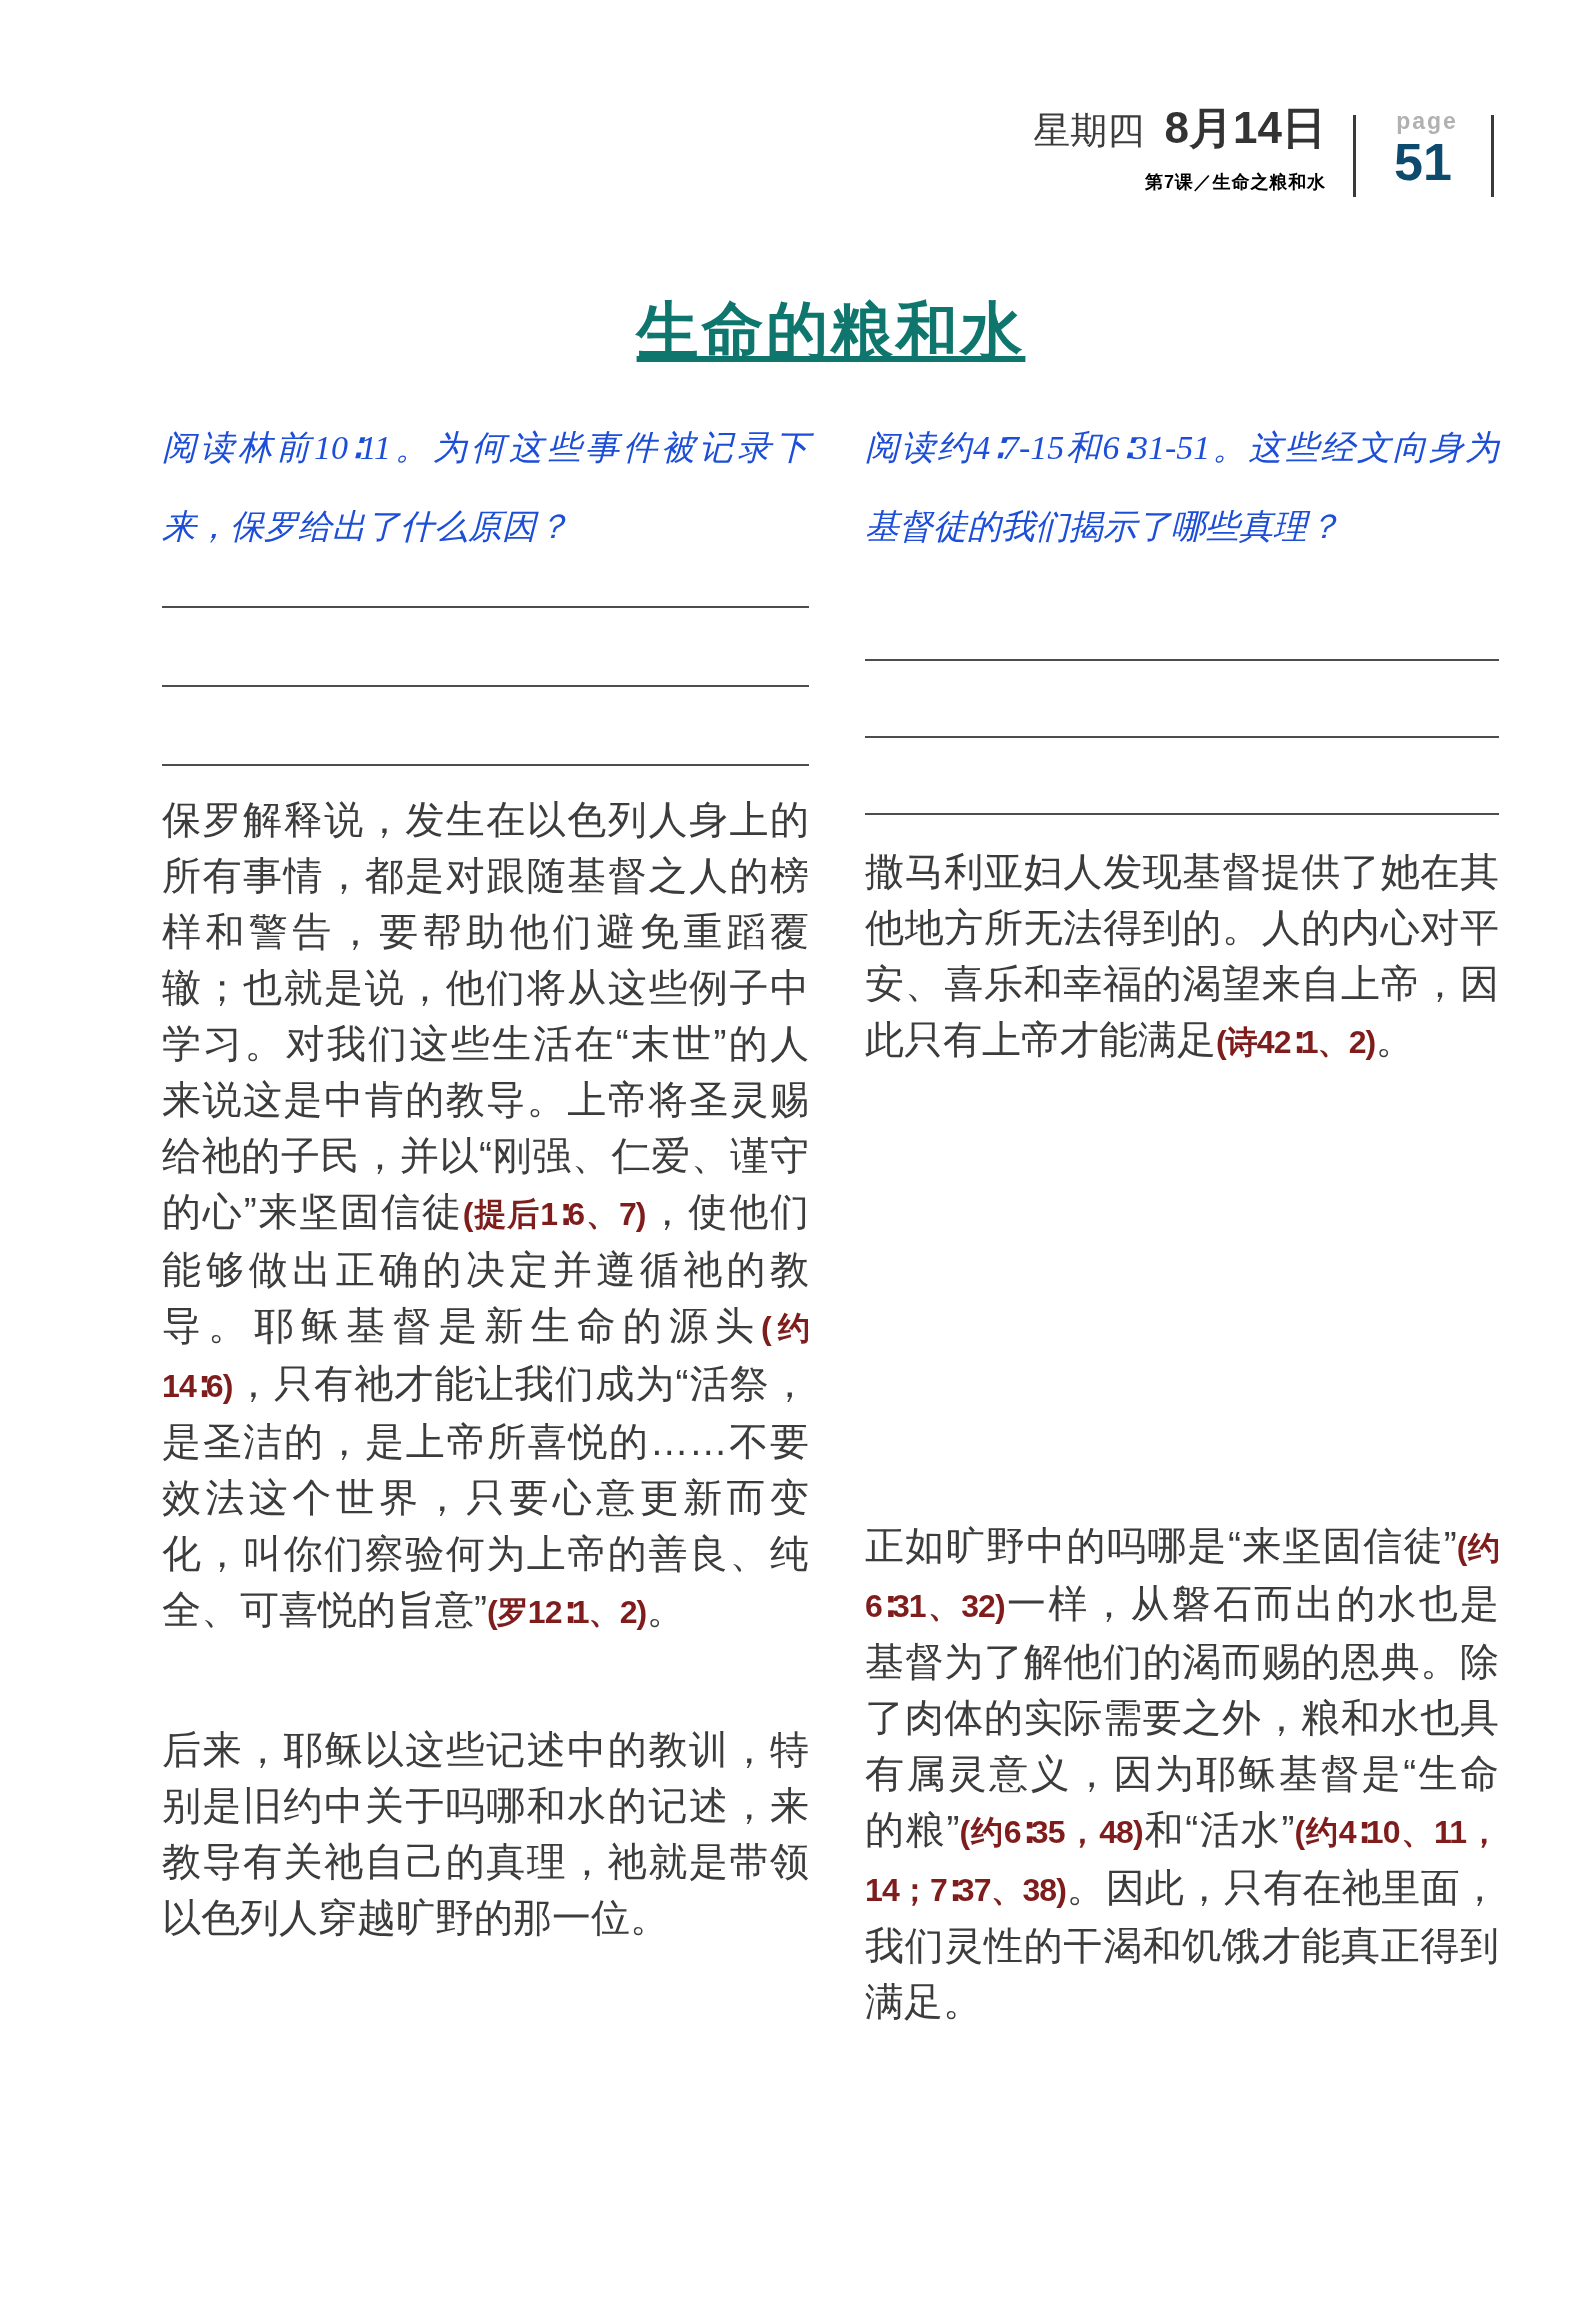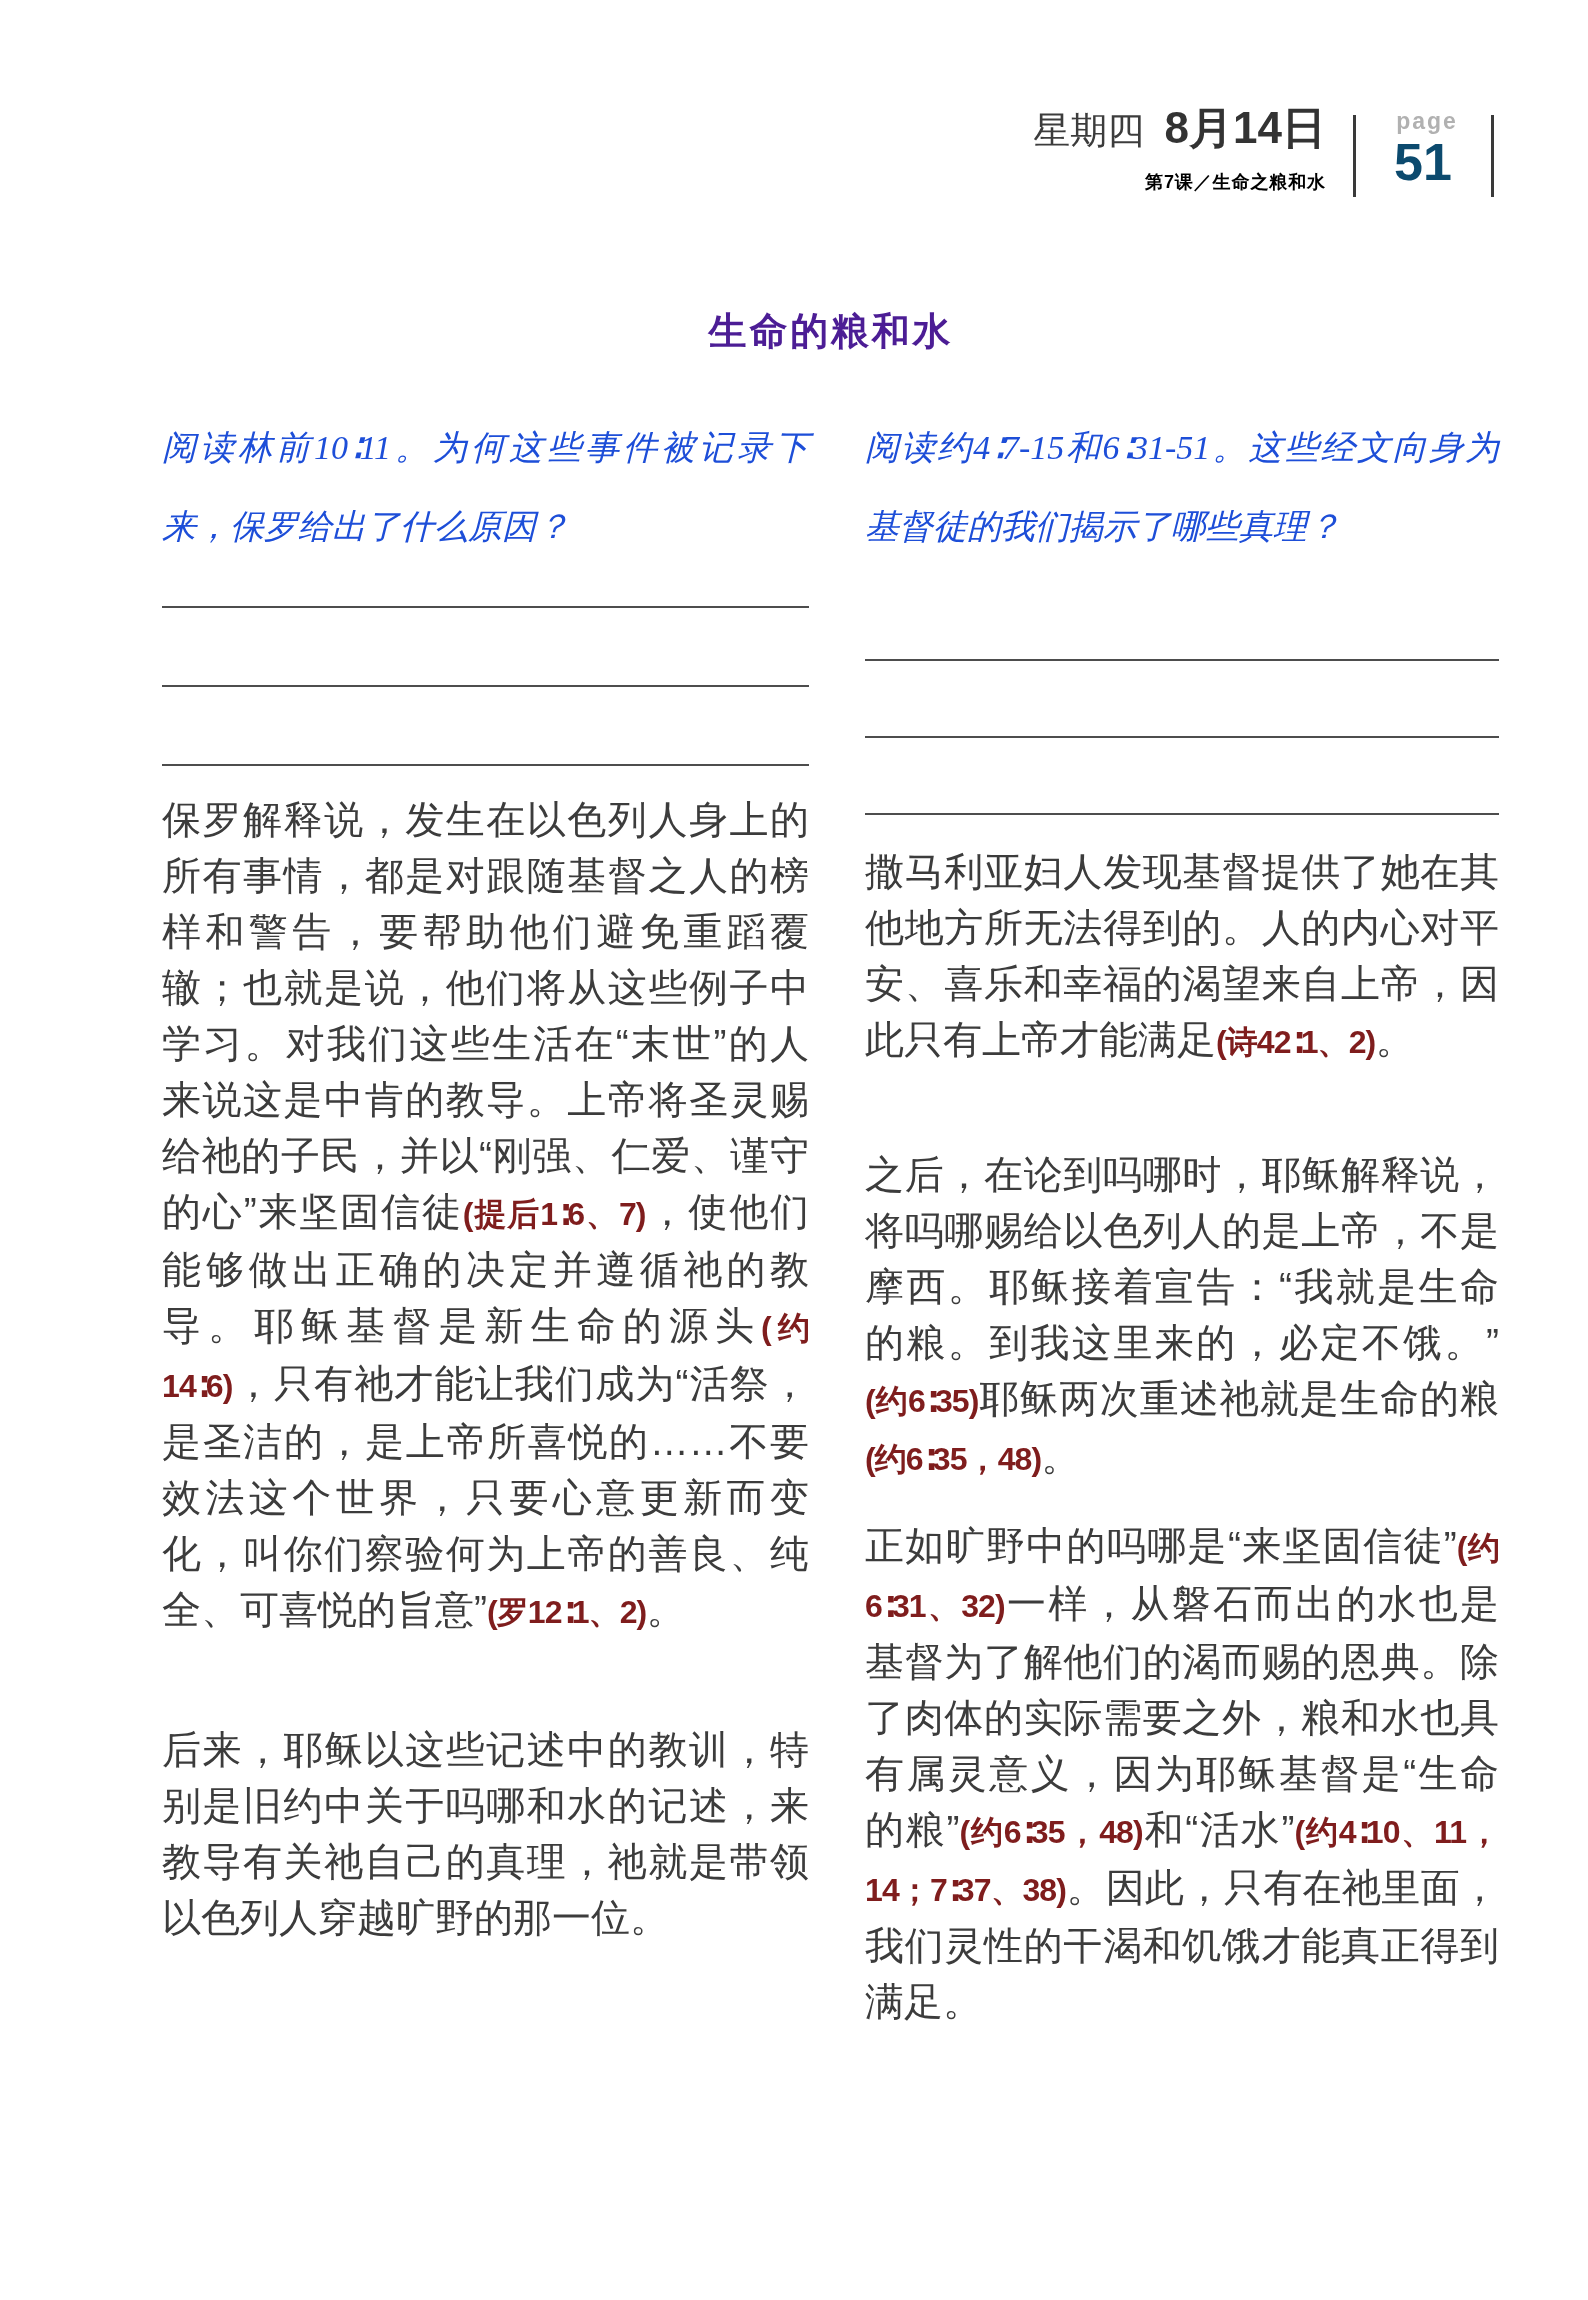--- a/index.html
+++ b/index.html
@@ -21,22 +21,23 @@
   .vbar1{left:1353px;}
   .vbar2{left:1491px;}
   .pageno{position:absolute;left:1356px;top:108px;width:134px;text-align:center;}
   .page-label{font-size:23px;font-weight:700;letter-spacing:1.9px;color:#b1b1b1;line-height:26px;margin-left:8px;}
   .page-num{font-size:52px;font-weight:700;color:#0c4a6e;line-height:52px;margin-top:1.9px;}
   
   .title{
     position:absolute;left:162px;width:1338px;top:293px;margin:0;
     text-align:center;
     font-family:"Liberation Serif",serif;
-    font-weight:700;font-size:38px;line-height:76px;letter-spacing:2.8px;
-    color:#4c1d95;
+    font-weight:700;font-size:62px;line-height:76px;letter-spacing:2.8px;
+    color:#0f766e;
+    text-decoration:underline;
   }
   
   .col{position:absolute;top:0;height:2300px;}
   .col-left{left:162px;width:647px;}
   .col-right{left:865px;width:634px;}
   .question{
     position:absolute;left:0;right:0;margin:0;
     font-family:Liberation Serif, serif;
     font-style:italic;
     font-size:34px;line-height:79px;
@@ -85,18 +86,17 @@
     <p class="body" style="top:792px"><span>保罗解释说，发生在以色列人身上的所有事情，都是对跟随基督之人的榜样和警告，要帮助他们避免重蹈覆辙；也就是说，他们将从这些例子中学习。对我们这些生活在“末世”的人来说这是中肯的教导。上帝将圣灵赐给祂的子民，并以“刚强、仁爱、谨守的心”来坚固信徒</span><span class="ref">(提后1∶6、7)</span><span>，使他们能够做出正确的决定并遵循祂的教导。耶稣基督是新生命的源头</span><span class="ref">(约14∶6)</span><span>，只有祂才能让我们成为“活祭，是圣洁的，是上帝所喜悦的……不要效法这个世界，只要心意更新而变化，叫你们察验何为上帝的善良、纯全、可喜悦的旨意”</span><span class="ref">(罗12∶1、2)</span><span>。</span></p>
     <p class="body" style="top:1722px"><span>后来，耶稣以这些记述中的教训，特别是旧约中关于吗哪和水的记述，来教导有关祂自己的真理，祂就是带领以色列人穿越旷野的那一位。</span></p>
   </section>
 
   <section class="col col-right">
     <p class="question" style="top:408px">阅读约4∶7-15和6∶31-51。这些经文向身为基督徒的我们揭示了哪些真理？</p>
     <div class="hline" style="top:659px"></div>
     <div class="hline" style="top:736px"></div>
     <div class="hline" style="top:813px"></div>
     <p class="body" style="top:844px"><span>撒马利亚妇人发现基督提供了她在其他地方所无法得到的。人的内心对平安、喜乐和幸福的渴望来自上帝，因此只有上帝才能满足</span><span class="ref">(诗42∶1、2)</span><span>。</span></p>
-    <p class="body" style="top:1147px"><span>之后，在论到吗哪时，耶稣解释说，将吗哪赐给以色列人的是上帝，不是摩西。耶稣接着宣告：“我就是生命的粮。到我这里来的，必定不饿。”</span><span class="ref">(约6∶35)</span><span>耶稣两次重述祂就是生命的粮</span><span class="ref">(约6∶35，48)</span><span>。</span></p>
     <p class="body" style="top:1518px"><span>正如旷野中的吗哪是“来坚固信徒”</span><span class="ref">(约6∶31、32)</span><span>一样，从磐石而出的水也是基督为了解他们的渴而赐的恩典。除了肉体的实际需要之外，粮和水也具有属灵意义，因为耶稣基督是“生命的粮”</span><span class="ref">(约6∶35，48)</span><span>和“活水”</span><span class="ref">(约4∶10、11，14；7∶37、38)</span><span>。因此，只有在祂里面，我们灵性的干渴和饥饿才能真正得到满足。</span></p>
   </section>
 
 </div>
 
 
 </body></html>

